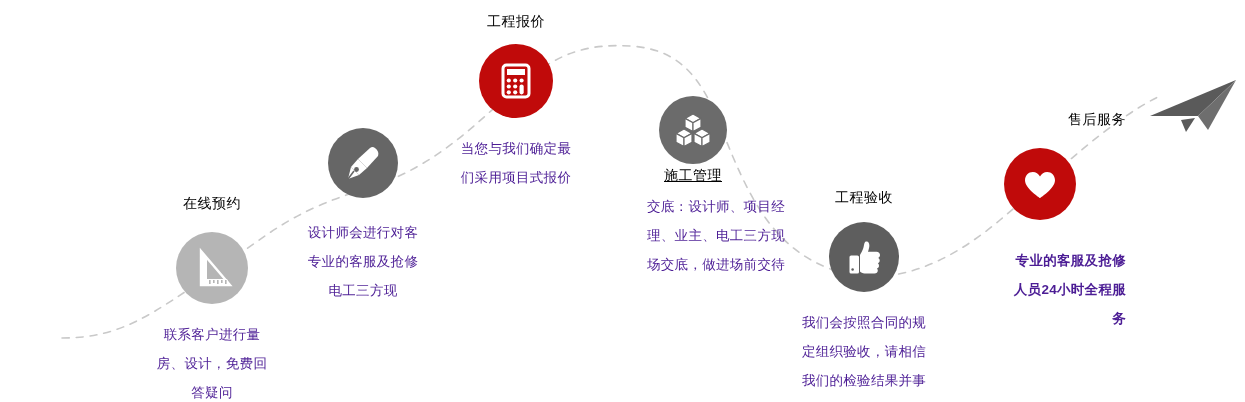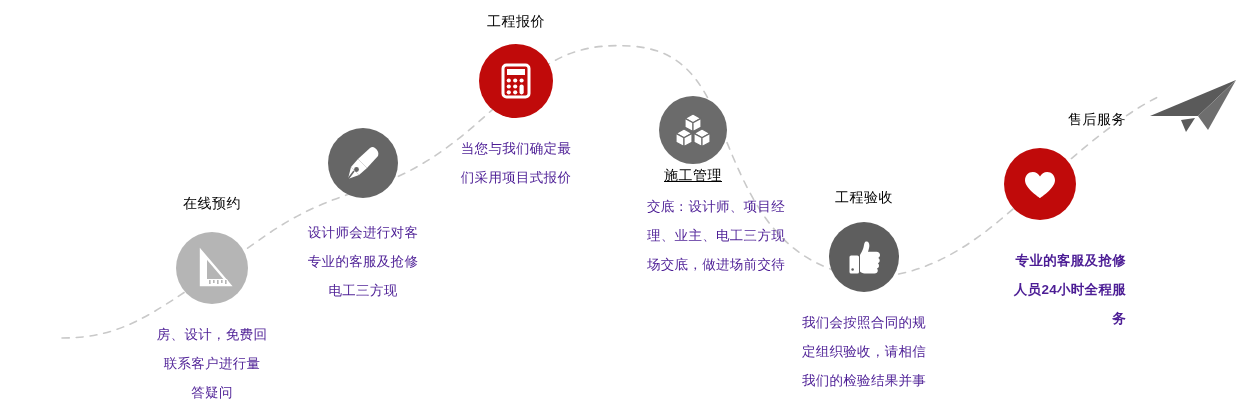--- a/index.html
+++ b/index.html
@@ -96,22 +96,22 @@
             <rect x="20" y="35" width="1.6" height="4"></rect>
             <rect x="24" y="35" width="1.6" height="3"></rect>
             <rect x="28" y="35" width="1.6" height="4"></rect>
             <rect x="32" y="35" width="1.6" height="3"></rect>
             <rect x="36" y="35" width="1.6" height="4"></rect>
           </g>
         </svg>
       </div>
     </div>
     <div class="step-desc" style="margin-top:16px;">
+      <div>联系客户进行量</div>
       <div>房、设计，免费回</div>
-      <div>联系客户进行量</div>
       <div>答疑问</div>
     </div>
   </div>
 
   <div class="step" style="left:277px; top:108px; width:172px;">
     <div class="step-icon-wrap" style="margin-top:20px;">
       <div class="icon-circle" style="width:70px;height:70px;background:#666666;">
         <svg width="44" height="44" viewBox="0 0 44 44">
           <path d="M34,7 C37,9 38,12 37,15 L26,27 L17,18 L29,7 C31,5.6 32.4,6 34,7 Z" fill="#ffffff"></path>
           <path d="M17,18 L26,27 L18,34 L10,26 Z" fill="#ffffff"></path>

